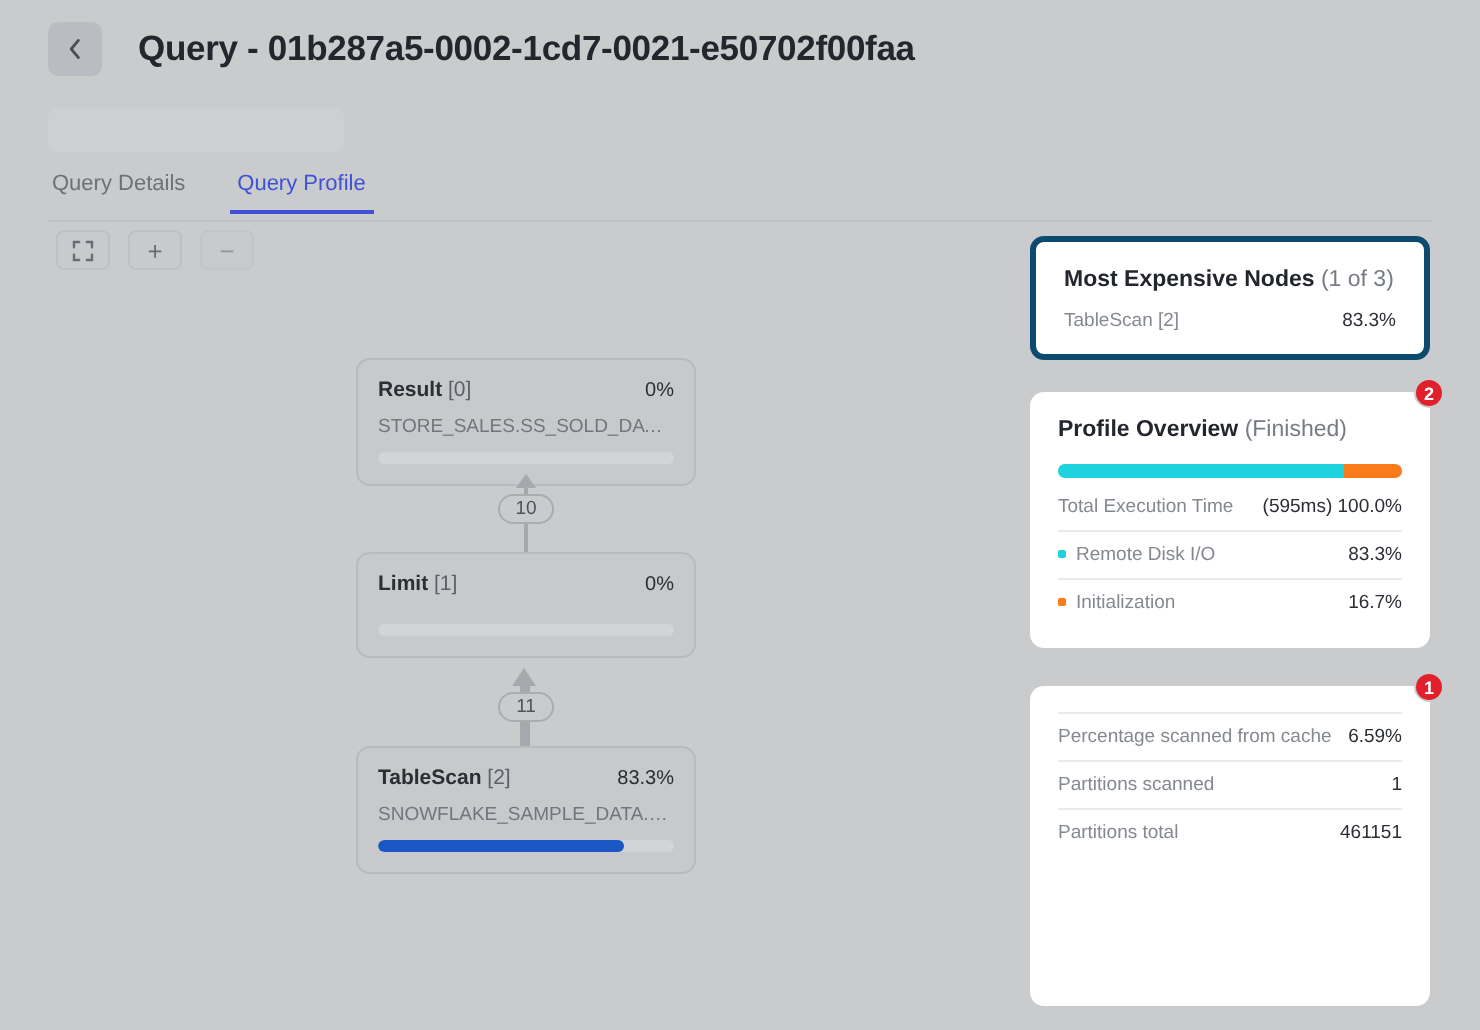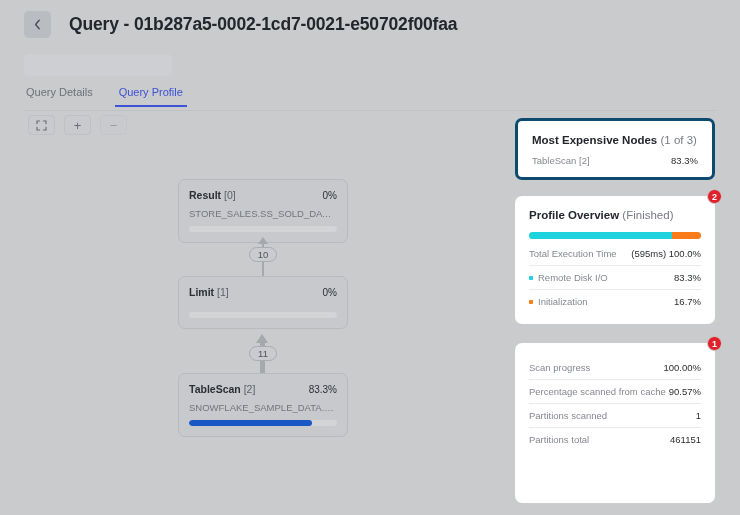--- a/index.html
+++ b/index.html
@@ -283,27 +283,23 @@
           <i class="dot" id="dot-init" style="background: rgb(250, 123, 26);"></i><span>Initialization</span>
         </span>
         <span class="v">16.7%</span>
       </div>
     </div>
   </div>
 
   <div class="panel white" style="top:343px; height:160px;">
     <div class="badge" style="right:-7px; top:-7px;">1</div>
     <div class="panel-inner">
-      <div class="kv">
-        <span class="k">Scan progress</span>
-        <span class="v">100.00%</span>
-      </div>
       <div class="kv sep">
         <span class="k">Percentage scanned from cache</span>
-        <span class="v">90.57%</span>
+        <span class="v">6.59%</span>
       </div>
       <div class="kv sep">
         <span class="k">Partitions scanned</span>
         <span class="v">1</span>
       </div>
       <div class="kv sep">
         <span class="k">Partitions total</span>
         <span class="v">461151</span>
       </div>
     </div>

